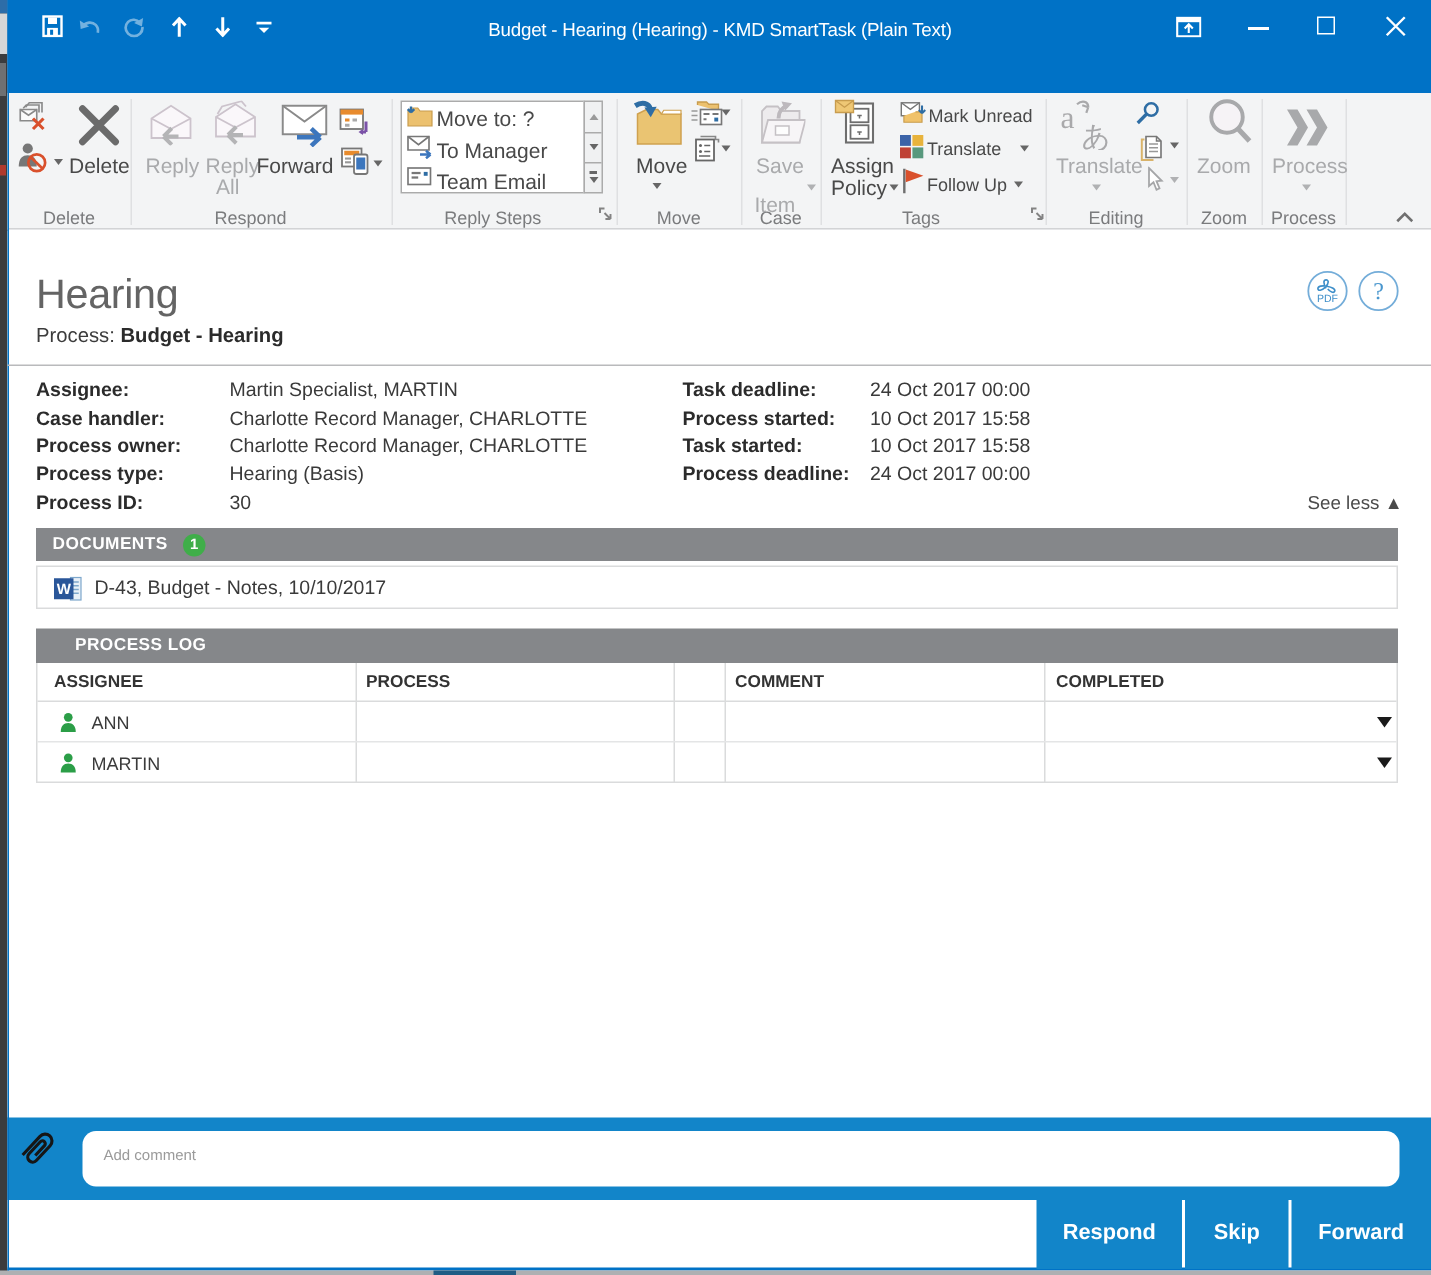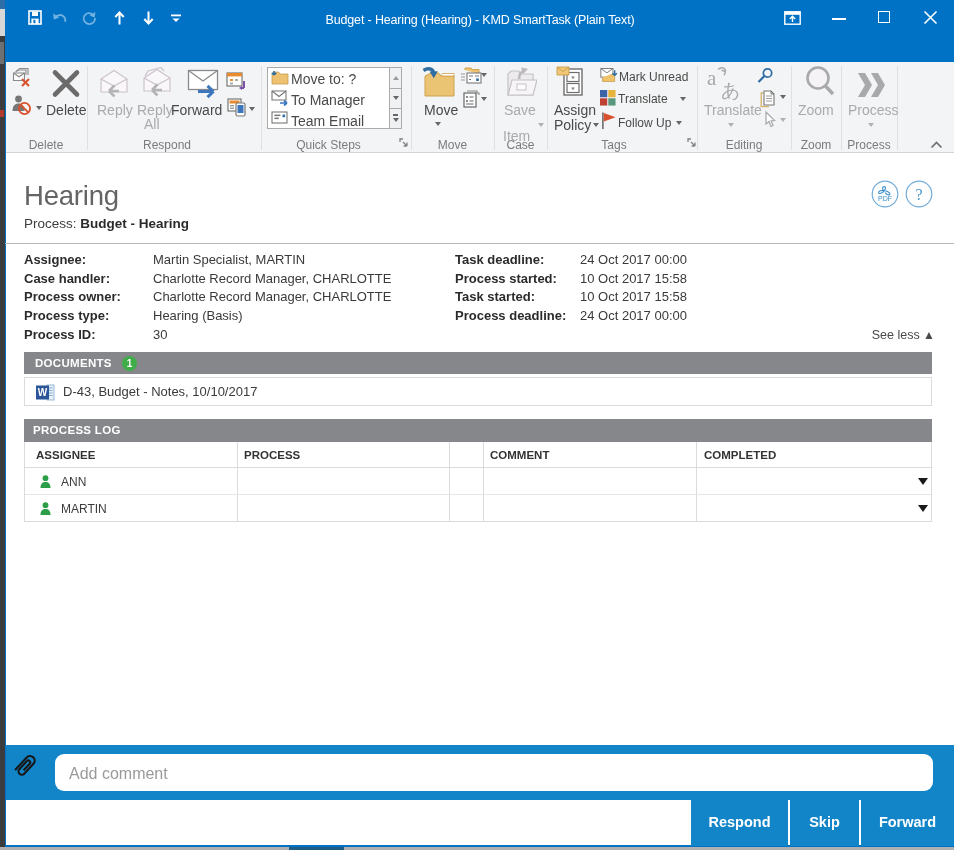--- a/index.html
+++ b/index.html
@@ -108,21 +108,21 @@
     <div class="gsep" style="left:406px"></div>
     <div class="gsep" style="left:489px"></div>
     <div class="gsep" style="left:542px"></div>
     <div class="gsep" style="left:692px"></div>
     <div class="gsep" style="left:786px"></div>
     <div class="gsep" style="left:836px"></div>
     <div class="gsep" style="left:892px"></div>
 
     <div class="glabel" style="left:6px;width:70px">Delete</div>
     <div class="glabel" style="left:82px;width:160px">Respond</div>
-    <div class="glabel" style="left:256px;width:135px">Quick Steps</div>
+    <div class="glabel" style="left:256px;width:135px">Reply Steps</div>
     <div class="glabel" style="left:406px;width:83px">Move</div>
     <div class="glabel" style="left:489px;width:53px">Case</div>
     <div class="glabel" style="left:542px;width:134px">Tags</div>
     <div class="glabel" style="left:692px;width:94px">Editing</div>
     <div class="glabel" style="left:786px;width:50px">Zoom</div>
     <div class="glabel" style="left:836px;width:56px">Process</div>
 
     <svg class="abs" style="left:7px;top:5px" width="21" height="21" viewBox="0 0 21 21">
       <path d="M5 4.5 L7.5 1.5 L16 1.5 L16 8" fill="none" stroke="#8a8a8a" stroke-width="1.1"></path>
       <path d="M3.5 5.2 L5.5 3 L14 3 L14 8" fill="none" stroke="#8a8a8a" stroke-width="1.1"></path>
@@ -360,21 +360,21 @@
     <div class="abs tbl-border" style="left:19px;top:223px;width:908px;height:29px">
       <svg style="position:absolute;left:11px;top:5.5px" width="19" height="17" viewBox="0 0 19 17">
         <rect x="11" y="1" width="7" height="15" fill="#e8f0f8" stroke="#7da7cc" stroke-width="0.8"></rect>
         <path d="M12.5 4 L16.5 4 M12.5 6.5 L16.5 6.5 M12.5 9 L16.5 9 M12.5 11.5 L16.5 11.5" stroke="#7da7cc" stroke-width="0.9"></path>
         <rect x="0" y="1.5" width="13" height="14" fill="#2a5699"></rect>
         <text x="6.5" y="12" font-size="10" font-weight="bold" fill="#fff" text-anchor="middle" font-family="Liberation Sans">W</text>
       </svg>
       <div style="position:absolute;left:38px;top:6px;font-size:13px;color:#3a3a3a">D-43, Budget - Notes, 10/10/2017</div>
     </div>
 
-    <div class="bar" style="top:265px;height:23px;line-height:23px"><span style="margin-left:9px;letter-spacing:.3px">PROCESS LOG</span></div>
+    <div class="bar" style="top:265px;height:23px;line-height:23px"><span style="margin-left:26px;letter-spacing:.3px">PROCESS LOG</span></div>
     <div class="abs" style="left:19px;top:288px;width:908px;height:80px;border:1px solid #dadbdc;border-top:none">
       <div style="position:absolute;left:0;top:0;width:100%;height:26px;border-bottom:1px solid #dadbdc;font-size:11.5px;font-weight:bold;color:#333">
         <span style="position:absolute;left:11px;top:7px">ASSIGNEE</span>
         <span style="position:absolute;left:219px;top:7px">PROCESS</span>
         <span style="position:absolute;left:465px;top:7px">COMMENT</span>
         <span style="position:absolute;left:679px;top:7px">COMPLETED</span>
       </div>
       <div style="position:absolute;left:212px;top:0;width:1px;height:80px;background:#dadbdc"></div>
       <div style="position:absolute;left:424px;top:0;width:1px;height:80px;background:#dadbdc"></div>
       <div style="position:absolute;left:458px;top:0;width:1px;height:80px;background:#dadbdc"></div>
@@ -397,18 +397,18 @@
       </div>
     </div>
   </div>
 
   <svg class="abs" style="left:11px;top:750px" width="29" height="32" viewBox="0 0 29 32">
     <g transform="rotate(43 14.5 16)">
       <path d="M9.6 26 L9.6 9 A4.6 4.6 0 0 1 18.8 9 L18.8 22.5 A3.3 3.3 0 0 1 12.2 22.5 L12.2 11.5 A1.9 1.9 0 0 1 16 11.5 L16 20.5" fill="none" stroke="#161616" stroke-width="2.1"></path>
     </g>
   </svg>
   <div class="abs" style="left:55px;top:754px;width:878px;height:37px;background:#fff;border-radius:9px"></div>
-  <div class="abs" style="left:69px;top:765px;font-size:16px;color:#9a9a9a">Add comment</div>
+  <div class="abs" style="left:69px;top:765px;font-size:10px;color:#9a9a9a">Add comment</div>
 
   <div class="bluebtn" style="left:691px;top:800px;width:97px">Respond</div>
   <div class="bluebtn" style="left:790px;top:800px;width:69px">Skip</div>
   <div class="bluebtn" style="left:861px;top:800px;width:93px">Forward</div>
 </div>
 
 </body></html>

